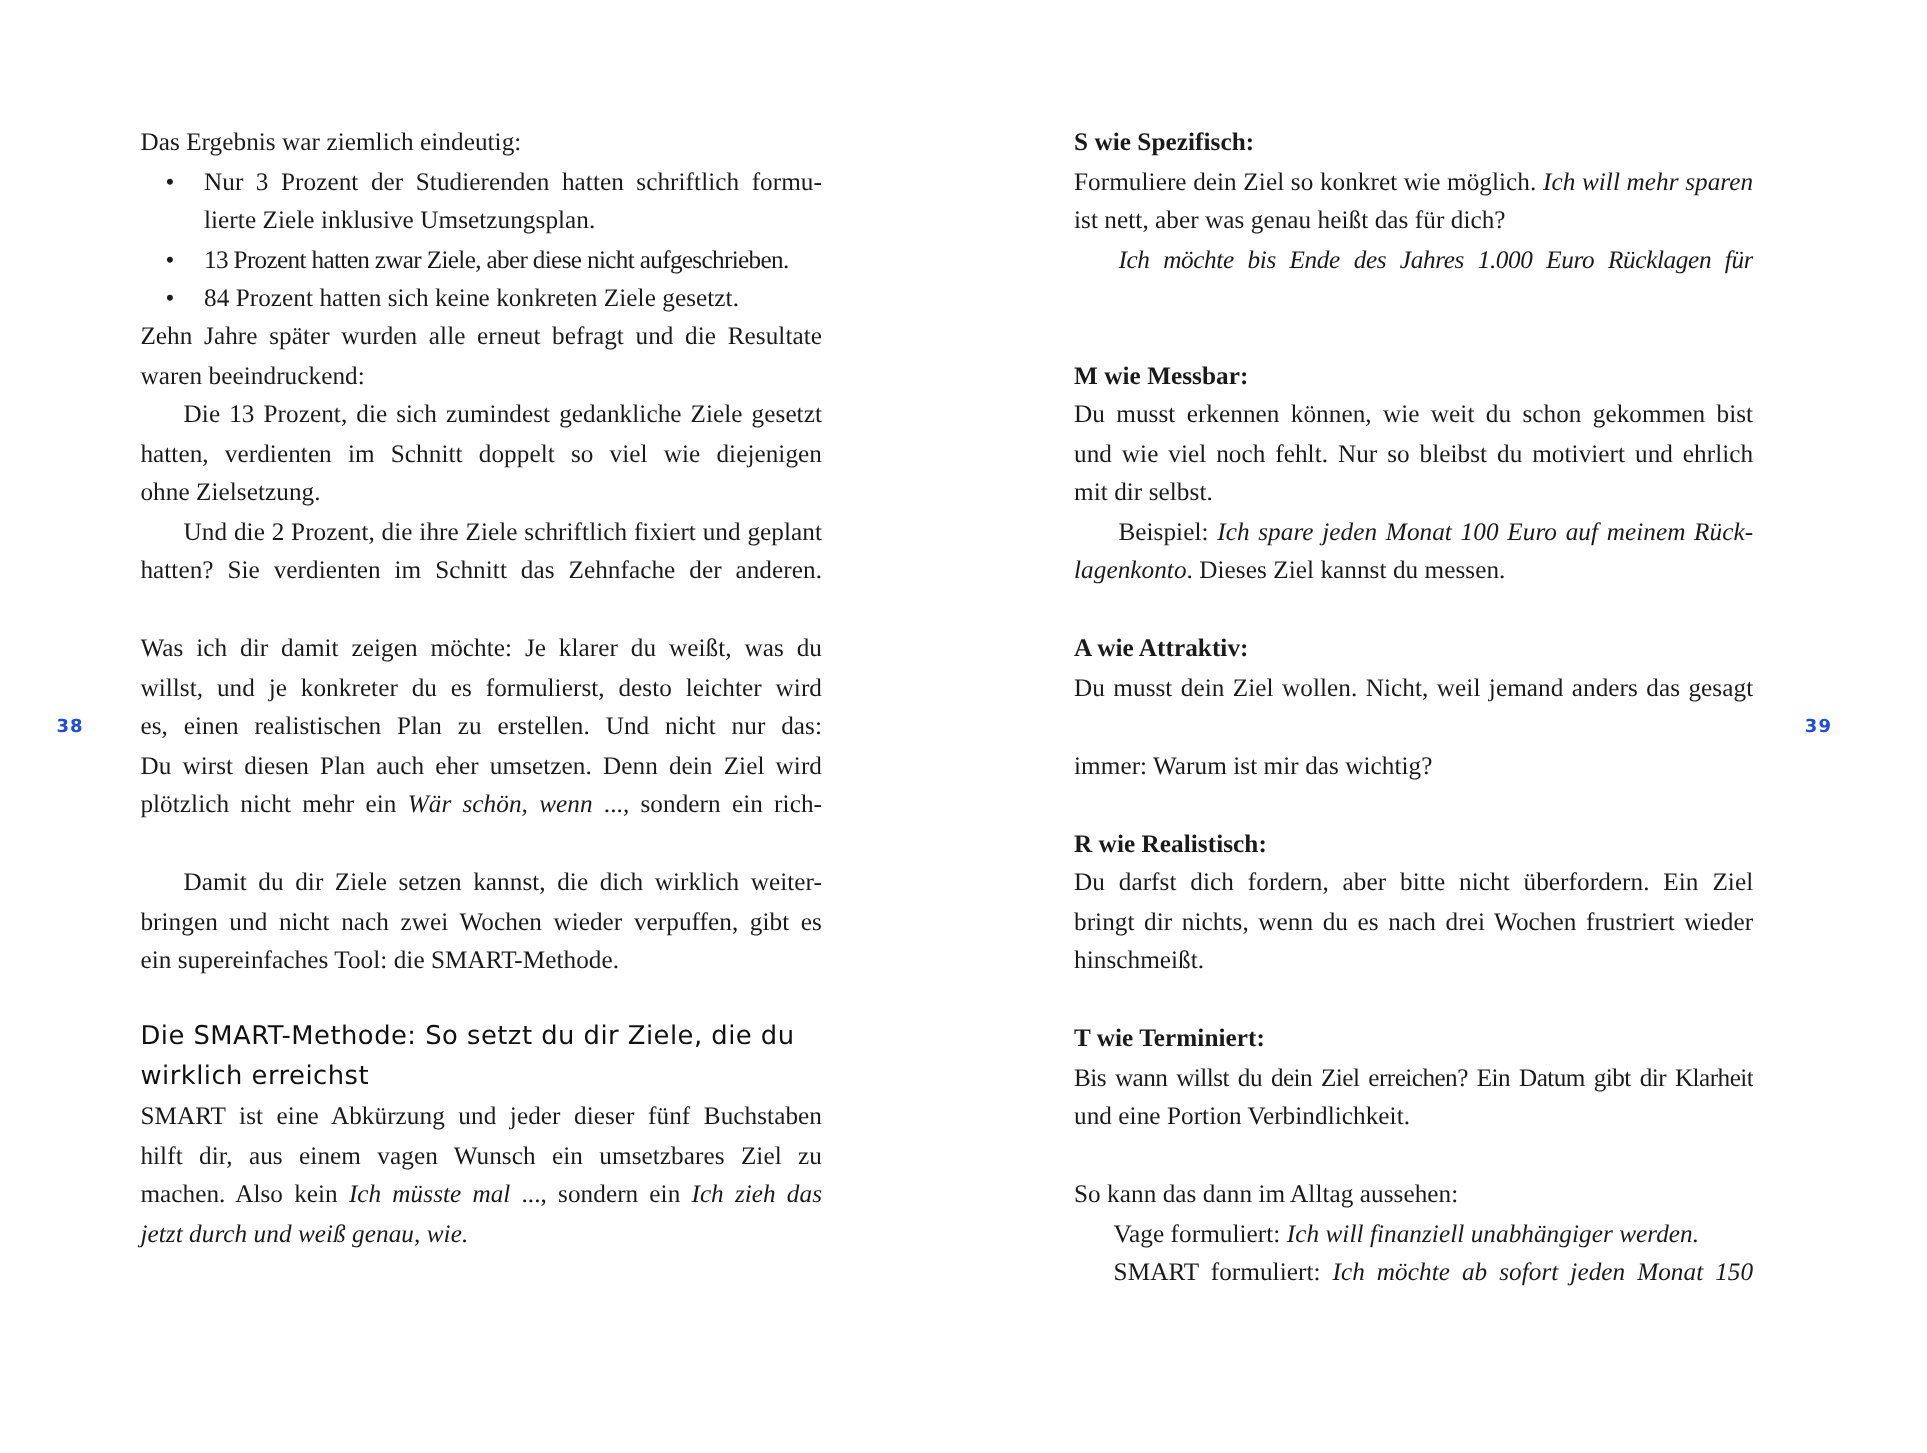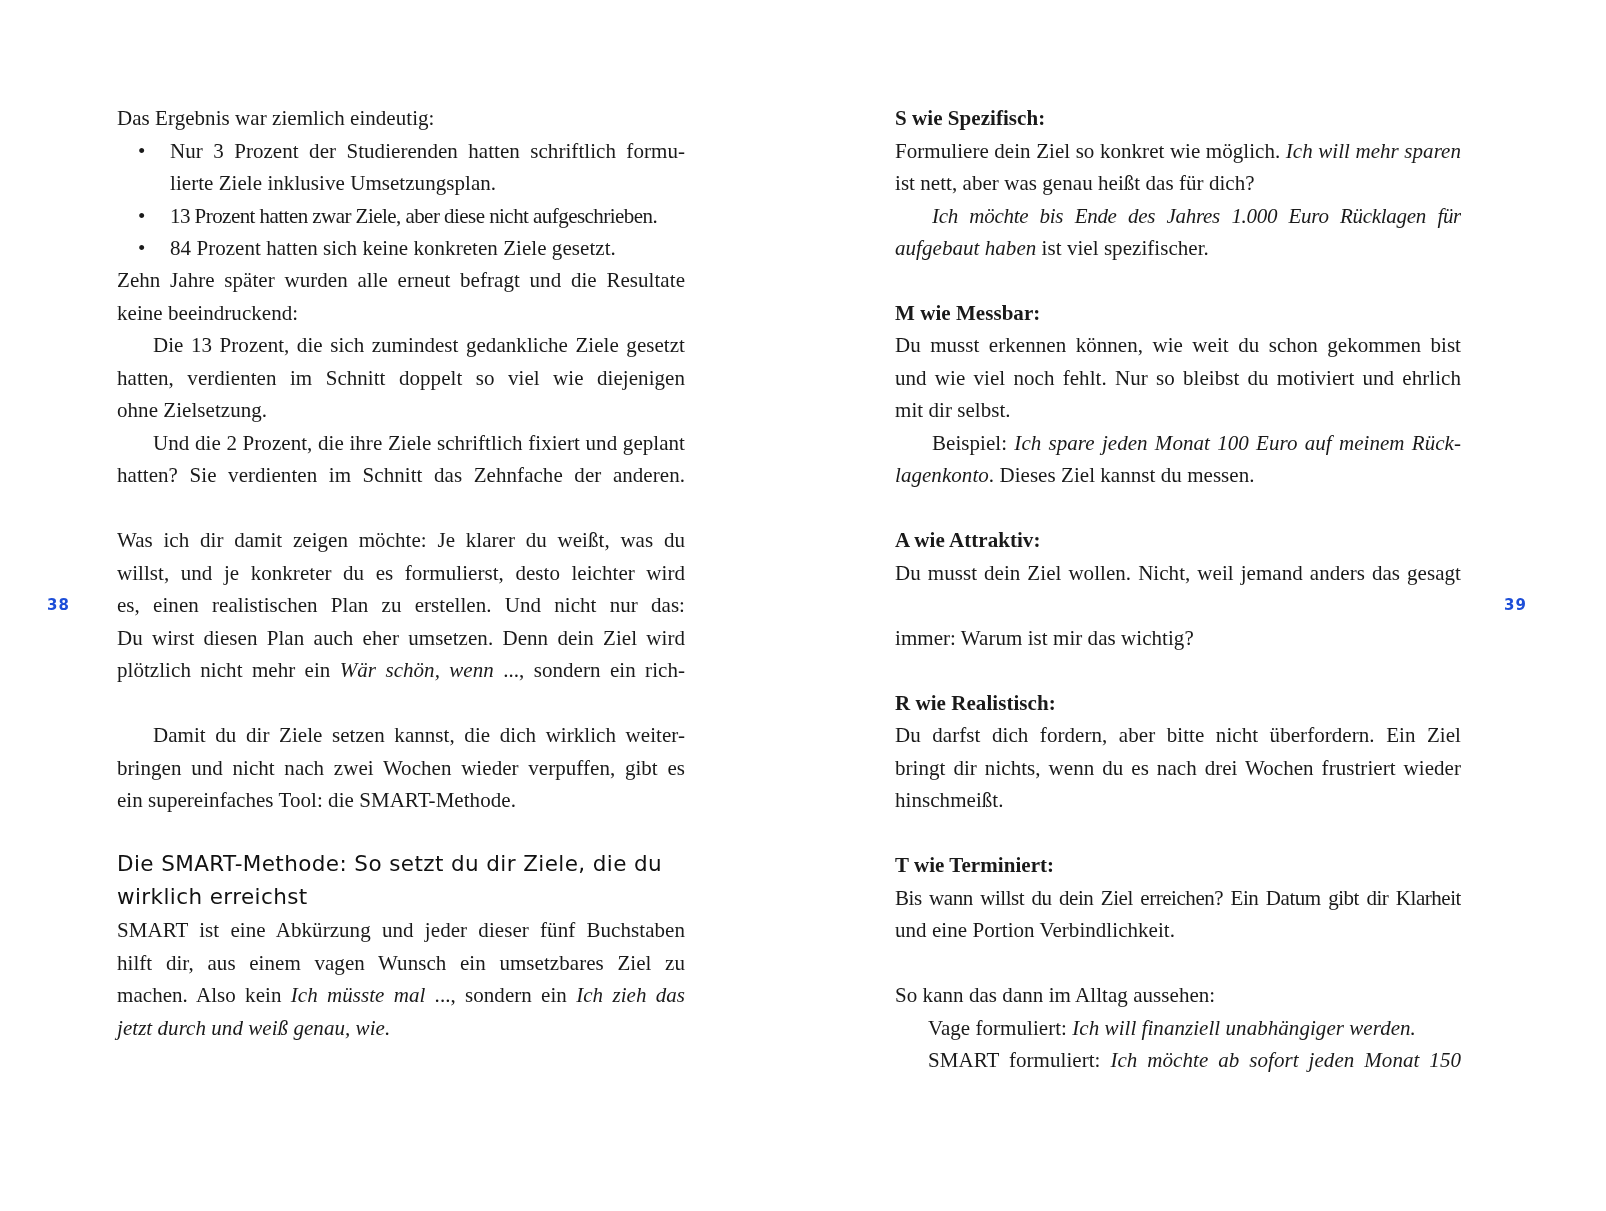--- a/index.html
+++ b/index.html
@@ -96,21 +96,21 @@
     <div class="line just col-bullet" style="top:137px">Nur 3 Prozent der Studierenden hatten schriftlich formu-</div>
     <div class="line col-bullet" style="top:169px">lierte Ziele inklusive Umsetzungsplan.</div>
 
     <span class="bullet-dot" style="top:202px">•</span>
     <div class="line col-bullet" style="top:202px; letter-spacing:-0.55px">13 Prozent hatten zwar Ziele, aber diese nicht aufgeschrieben.</div>
 
     <span class="bullet-dot" style="top:234px">•</span>
     <div class="line col-bullet" style="top:234px">84 Prozent hatten sich keine konkreten Ziele gesetzt.</div>
 
     <div class="line just col-left" style="top:266px">Zehn Jahre später wurden alle erneut befragt und die Resultate</div>
-    <div class="line col-left" style="top:299px">keine beeindruckend:</div>
+    <div class="line col-left" style="top:299px">waren beeindruckend:</div>
 
     <div class="line just col-left-indent" style="top:331px">Die 13 Prozent, die sich zumindest gedankliche Ziele gesetzt</div>
     <div class="line just col-left" style="top:364px">hatten, verdienten im Schnitt doppelt so viel wie diejenigen</div>
     <div class="line col-left" style="top:396px">ohne Zielsetzung.</div>
 
     <div class="line just col-left-indent" style="top:429px">Und die 2 Prozent, die ihre Ziele schriftlich fixiert und geplant</div>
     <div class="line just col-left" style="top:461px">hatten? Sie verdienten im Schnitt das Zehnfache der anderen.</div>
 
     <div class="line just col-left" style="top:526px">Was ich dir damit zeigen möchte: Je klarer du weißt, was du</div>
     <div class="line just col-left" style="top:559px">willst, und je konkreter du es formulierst, desto leichter wird</div>
@@ -132,21 +132,20 @@
 
     <div class="folio folio-left">38</div>
   </div>
 
   <div class="page page-right">
 
     <div class="line col-right bold" style="top:104px">S wie Spezifisch:</div>
     <div class="line just col-right" style="top:137px"><span>Formuliere dein Ziel so konkret wie möglich. </span><em>Ich will mehr sparen</em></div>
     <div class="line col-right" style="top:169px">ist nett, aber was genau heißt das für dich?</div>
     <div class="line just col-right-indent" style="top:202px; letter-spacing:-0.3px"><em>Ich möchte bis Ende des Jahres 1.000 Euro Rücklagen für Notfälle</em></div>
-    <div class="line col-right" style="top:234px"><em>aufgebaut haben</em><span> ist viel spezifischer.</span></div>
 
     <div class="line col-right bold" style="top:299px">M wie Messbar:</div>
     <div class="line just col-right" style="top:331px">Du musst erkennen können, wie weit du schon gekommen bist</div>
     <div class="line just col-right" style="top:364px">und wie viel noch fehlt. Nur so bleibst du motiviert und ehrlich</div>
     <div class="line col-right" style="top:396px">mit dir selbst.</div>
     <div class="line just col-right-indent" style="top:429px"><span>Beispiel: </span><em>Ich spare jeden Monat 100 Euro auf meinem Rück-</em></div>
     <div class="line col-right" style="top:461px"><em>lagenkonto</em><span>. Dieses Ziel kannst du messen.</span></div>
 
     <div class="line col-right bold" style="top:526px">A wie Attraktiv:</div>
     <div class="line just col-right" style="top:559px">Du musst dein Ziel wollen. Nicht, weil jemand anders das gesagt</div>

